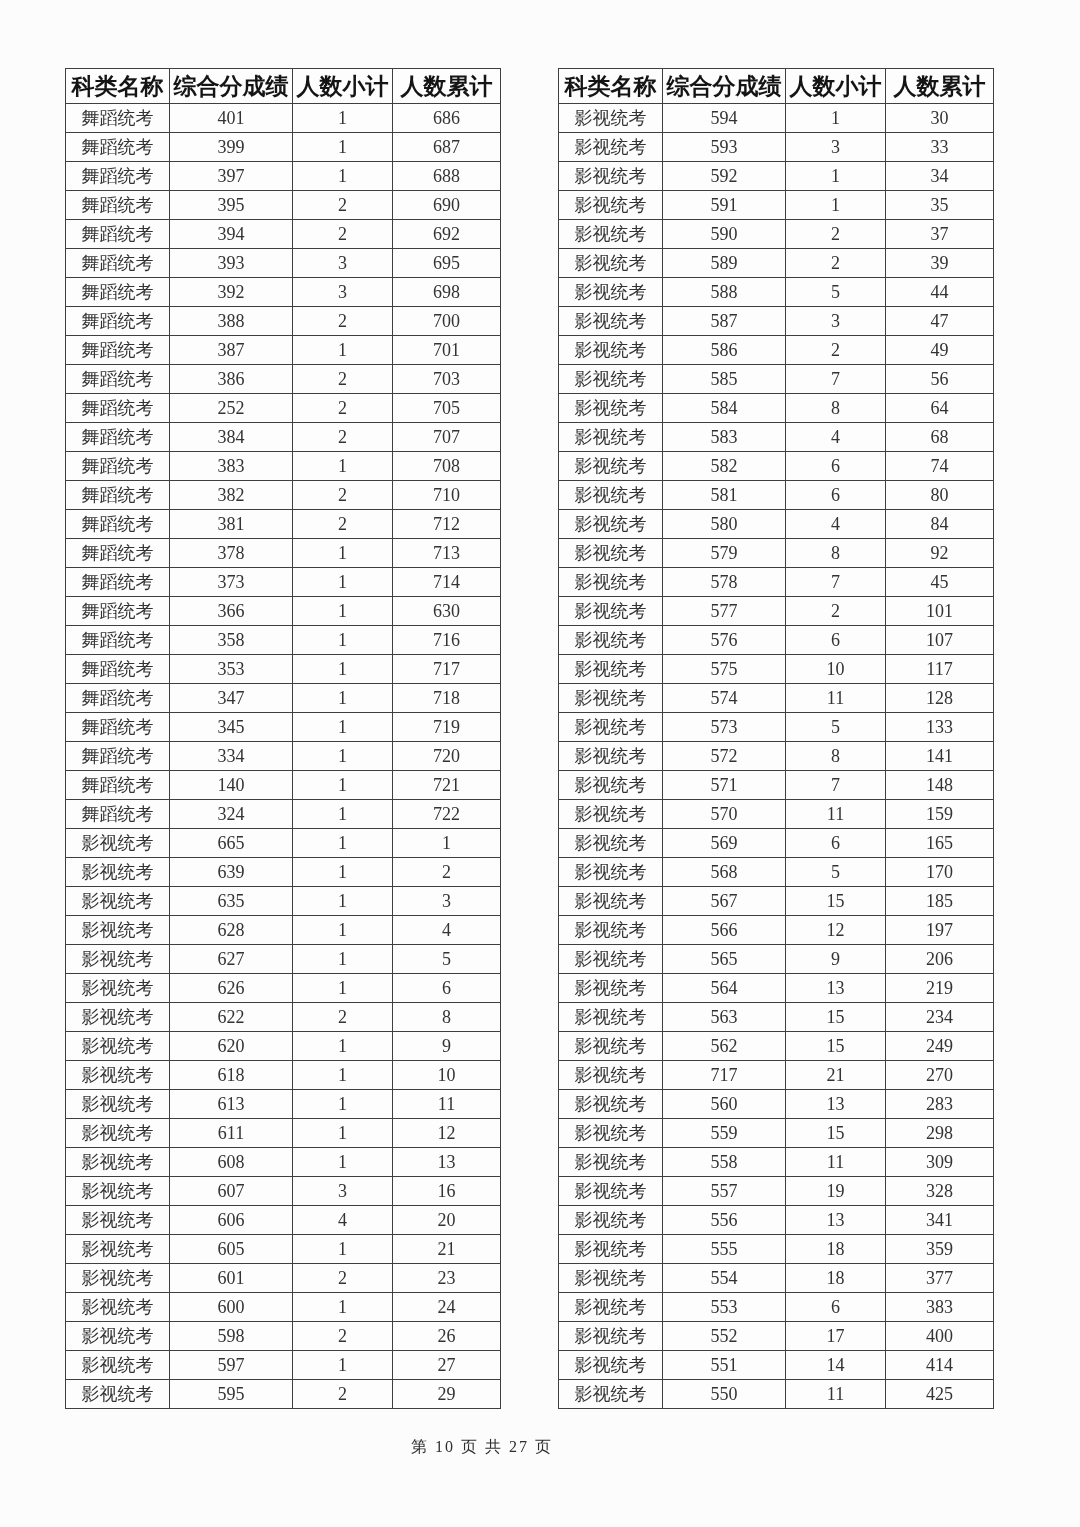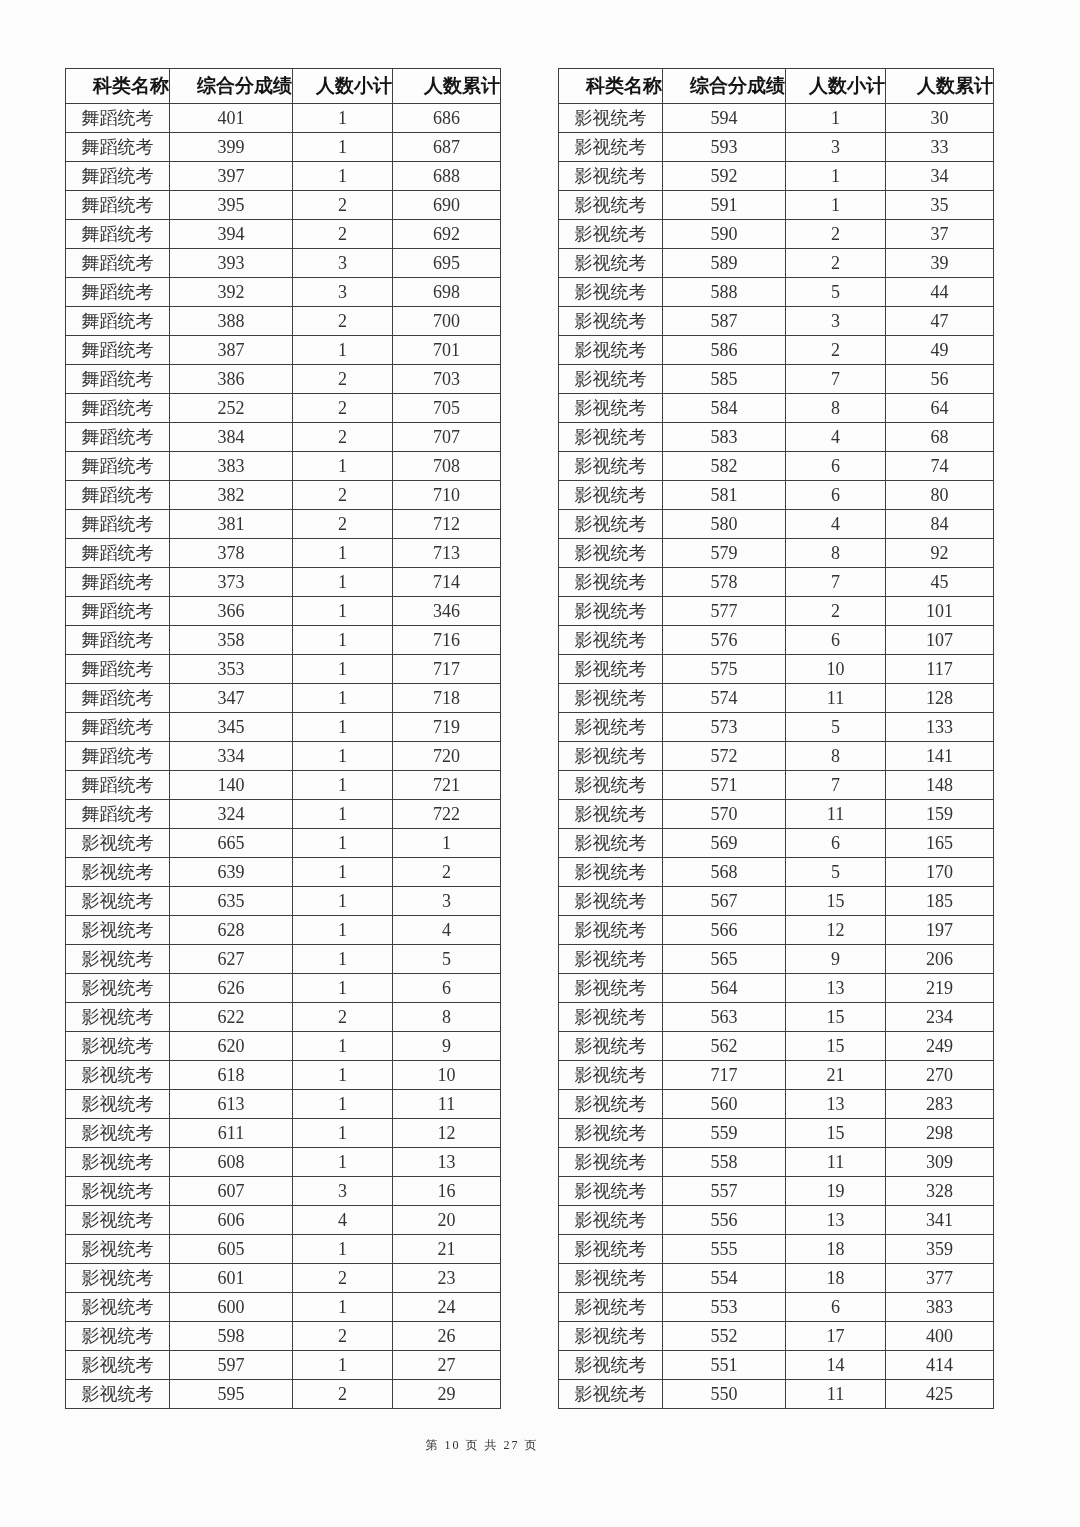--- a/index.html
+++ b/index.html
@@ -28,42 +28,41 @@
     text-align: center;
     vertical-align: middle;
     padding: 0;
     overflow: hidden;
     white-space: nowrap;
   }
   .score-table th {
     height: 34px;
     font-family: "Liberation Sans", "DejaVu Sans", sans-serif;
     font-weight: bold;
-    font-size: 19px;
+    font-size: 23px;
     color: #141414;
-    text-align: right;
   }
   .score-table td {
     height: 28px;
     font-size: 18px;
     color: #333333;
   }
   .score-table col.c1 { width: 104px; }
   .score-table col.c2 { width: 123px; }
   .score-table col.c3 { width: 100px; }
   .score-table col.c4 { width: 108px; }
 
   .page-footer {
     position: absolute;
     top: 1437px;
     left: 0;
     width: 964px;
     text-align: center;
     font-family: "Liberation Serif", "DejaVu Serif", serif;
-    font-size: 12px;
+    font-size: 16px;
     color: #2e2e2e;
     letter-spacing: 2px;
   }
 </style>
 </head>
 <body>
 
 <table class="score-table left">
   <colgroup>
     <col class="c1">
@@ -179,21 +178,21 @@
       <tr>
         <td>舞蹈统考</td>
         <td>373</td>
         <td>1</td>
         <td>714</td>
       </tr>
       <tr>
         <td>舞蹈统考</td>
         <td>366</td>
         <td>1</td>
-        <td>346</td>
+        <td>630</td>
       </tr>
       <tr>
         <td>舞蹈统考</td>
         <td>358</td>
         <td>1</td>
         <td>716</td>
       </tr>
       <tr>
         <td>舞蹈统考</td>
         <td>353</td>

